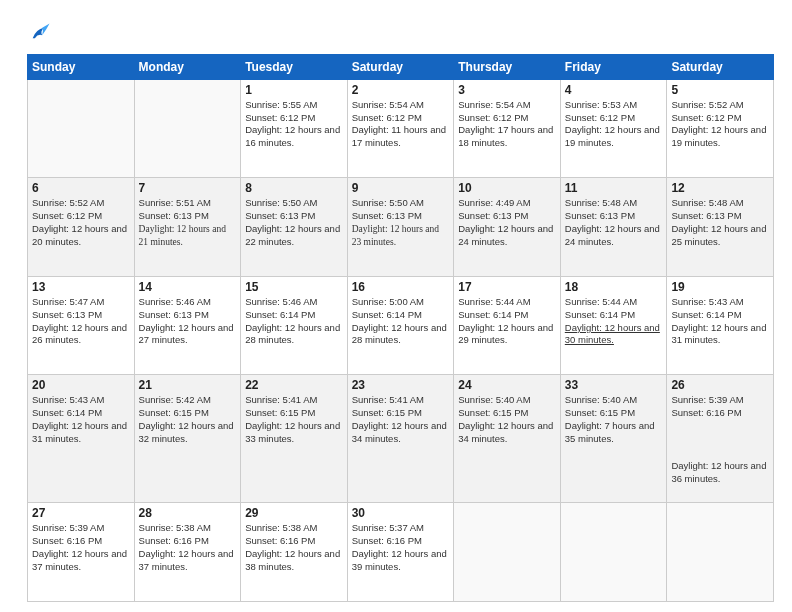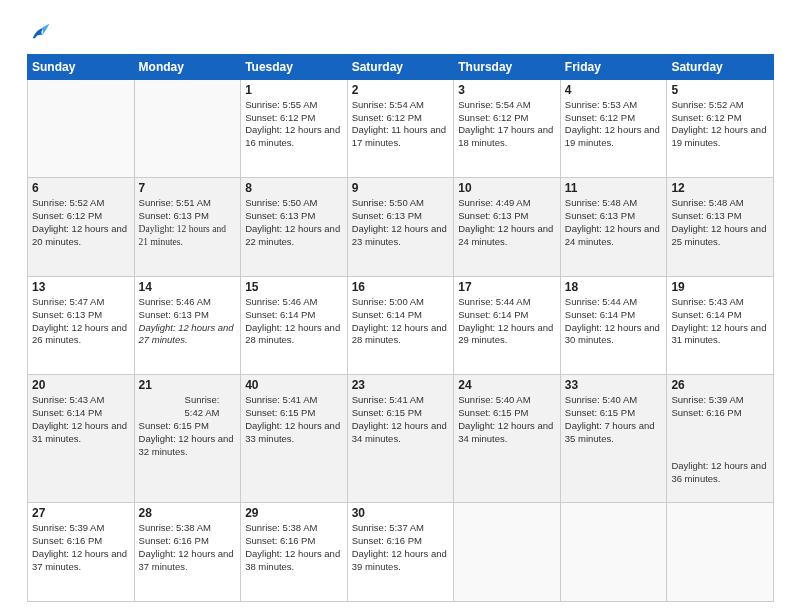--- a/index.html
+++ b/index.html
@@ -176,21 +176,21 @@
           <td>
             <span class="day-num">8</span>
             <span style="display: block; line-height: 1.35;">Sunrise: 5:50 AM</span>
             <span style="display: block; line-height: 1.35;">Sunset: 6:13 PM</span>
             <span style="display: block; line-height: 1.35;">Daylight: 12 hours and 22 minutes.</span>
           </td>
           <td>
             <span class="day-num">9</span>
             <span style="display: block; line-height: 1.35;">Sunrise: 5:50 AM</span>
             <span style="display: block; line-height: 1.35;">Sunset: 6:13 PM</span>
-            <span style="display: block; line-height: 1.35;">Daylight: 12 hours and 23 minutes.</span>
+            <span style="display: block; line-height: 1.35; font-family: Liberation Serif, serif;">Daylight: 12 hours and 23 minutes.</span>
           </td>
           <td>
             <span class="day-num">10</span>
             <span style="display: block; line-height: 1.35;">Sunrise: 4:49 AM</span>
             <span style="display: block; line-height: 1.35;">Sunset: 6:13 PM</span>
             <span style="display: block; line-height: 1.35;">Daylight: 12 hours and 24 minutes.</span>
           </td>
           <td>
             <span class="day-num">11</span>
             <span style="display: block; line-height: 1.35;">Sunrise: 5:48 AM</span>
@@ -208,21 +208,21 @@
           <td>
             <span class="day-num">13</span>
             <span style="display: block; line-height: 1.35;">Sunrise: 5:47 AM</span>
             <span style="display: block; line-height: 1.35;">Sunset: 6:13 PM</span>
             <span style="display: block; line-height: 1.35;">Daylight: 12 hours and 26 minutes.</span>
           </td>
           <td>
             <span class="day-num">14</span>
             <span style="display: block; line-height: 1.35;">Sunrise: 5:46 AM</span>
             <span style="display: block; line-height: 1.35;">Sunset: 6:13 PM</span>
-            <span style="display: block; line-height: 1.35; font-style: italic;">Daylight: 12 hours and 27 minutes.</span>
+            <span style="display: block; line-height: 1.35;">Daylight: 12 hours and 27 minutes.</span>
           </td>
           <td>
             <span class="day-num">15</span>
             <span style="display: block; line-height: 1.35;">Sunrise: 5:46 AM</span>
             <span style="display: block; line-height: 1.35;">Sunset: 6:14 PM</span>
             <span style="display: block; line-height: 1.35;">Daylight: 12 hours and 28 minutes.</span>
           </td>
           <td>
             <span class="day-num">16</span>
             <span style="display: block; line-height: 1.35;">Sunrise: 5:00 AM</span>
@@ -232,44 +232,44 @@
           <td>
             <span class="day-num">17</span>
             <span style="display: block; line-height: 1.35;">Sunrise: 5:44 AM</span>
             <span style="display: block; line-height: 1.35;">Sunset: 6:14 PM</span>
             <span style="display: block; line-height: 1.35;">Daylight: 12 hours and 29 minutes.</span>
           </td>
           <td>
             <span class="day-num">18</span>
             <span style="display: block; line-height: 1.35;">Sunrise: 5:44 AM</span>
             <span style="display: block; line-height: 1.35;">Sunset: 6:14 PM</span>
-            <span style="display: block; line-height: 1.35;">Daylight: 12 hours and 30 minutes.</span>
+            <span style="display: block; line-height: 1.35; text-decoration: underline;">Daylight: 12 hours and 30 minutes.</span>
           </td>
           <td>
             <span class="day-num">19</span>
             <span style="display: block; line-height: 1.35;">Sunrise: 5:43 AM</span>
             <span style="display: block; line-height: 1.35;">Sunset: 6:14 PM</span>
             <span style="display: block; line-height: 1.35;">Daylight: 12 hours and 31 minutes.</span>
           </td>
         </tr>
         <tr class="row-shaded">
           <td>
             <span class="day-num">20</span>
             <span style="display: block; line-height: 1.35;">Sunrise: 5:43 AM</span>
             <span style="display: block; line-height: 1.35;">Sunset: 6:14 PM</span>
             <span style="display: block; line-height: 1.35;">Daylight: 12 hours and 31 minutes.</span>
           </td>
           <td>
             <span class="day-num">21</span>
-            <span style="display: block; line-height: 1.35; margin-left: 46px;">Sunrise: 5:42 AM</span>
+            <span style="display: block; line-height: 1.35;">Sunrise: 5:42 AM</span>
             <span style="display: block; line-height: 1.35;">Sunset: 6:15 PM</span>
             <span style="display: block; line-height: 1.35;">Daylight: 12 hours and 32 minutes.</span>
           </td>
           <td>
-            <span class="day-num">40</span>
+            <span class="day-num">22</span>
             <span style="display: block; line-height: 1.35;">Sunrise: 5:41 AM</span>
             <span style="display: block; line-height: 1.35;">Sunset: 6:15 PM</span>
             <span style="display: block; line-height: 1.35;">Daylight: 12 hours and 33 minutes.</span>
           </td>
           <td>
             <span class="day-num">23</span>
             <span style="display: block; line-height: 1.35;">Sunrise: 5:41 AM</span>
             <span style="display: block; line-height: 1.35;">Sunset: 6:15 PM</span>
             <span style="display: block; line-height: 1.35;">Daylight: 12 hours and 34 minutes.</span>
           </td>

